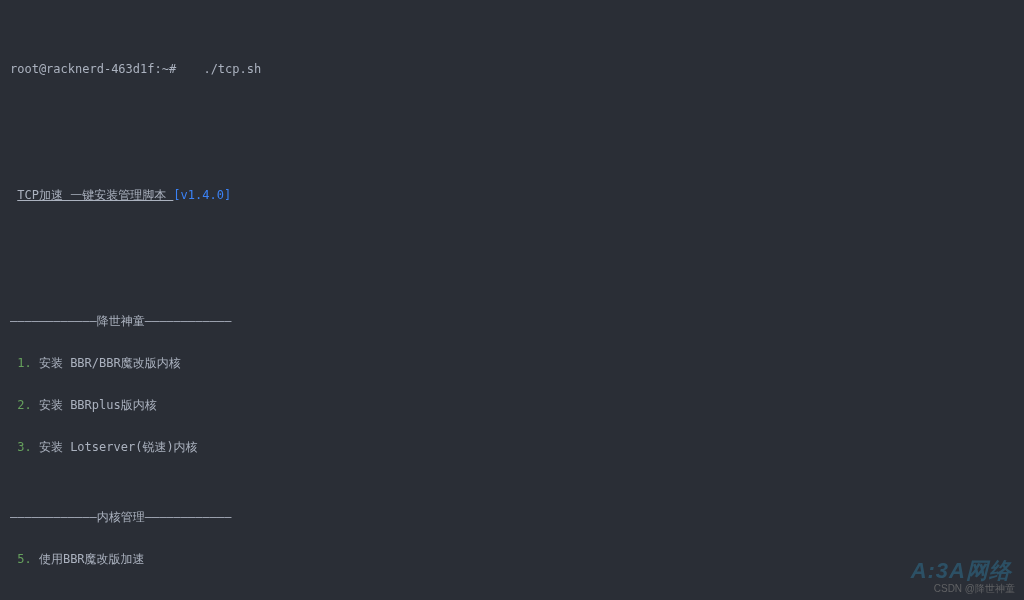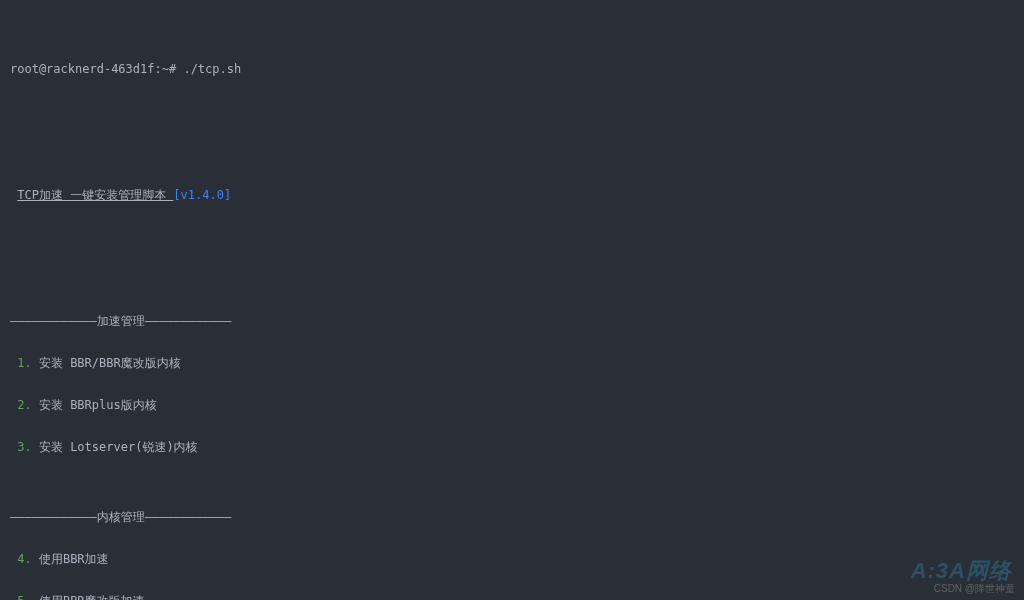--- a/index.html
+++ b/index.html
@@ -13,21 +13,21 @@
     line-height: 14px;
     color: #abb2bf; 
     overflow: hidden;
     position: relative;
   }
   .term {
     padding: 6px 10px;
     white-space: pre;
   }
   .prompt-host { color: #abb2bf; text-align: right; }
-  .cmd         { color: #abb2bf; }
+  .cmd         { color: #abb2bf; margin-left: 20px; }
   .title       { color: #abb2bf; text-decoration: underline; }
   .ver         { color: #3b82f6; }    
   .sec         { color: #abb2bf; }
   .num         { color: #66a15d; }    
   .opt         { color: #abb2bf; }
   .blank { height: 14px; }
   .watermark {
     position: absolute;
     right: 12px;
     bottom: 22px;
@@ -72,28 +72,27 @@
   <span class="row"><span class="prompt-host">root@racknerd-463d1f</span><span class="prompt-host">:~#</span> <span class="cmd">./tcp.sh</span></span>
 
   <div class="blank"></div>
 
   
   <span class="row"> <span class="title">TCP加速 一键安装管理脚本 </span><span class="ver">[v1.4.0]</span></span>
 
   <div class="blank"></div>
 
   
-  <span class="row sec">————————————加速管理————————————</span>
+  <span class="row sec">————————————降世神童————————————</span>
   <span class="row"> <span class="num">1.</span><span class="opt"> 安装 BBR/BBR魔改版内核</span></span>
   <span class="row"> <span class="num">2.</span><span class="opt"> 安装 BBRplus版内核</span></span>
   <span class="row"> <span class="num">3.</span><span class="opt"> 安装 Lotserver(锐速)内核</span></span>
 
   
   <span class="row sec">————————————内核管理————————————</span>
-  <span class="row"> <span class="num">4.</span><span class="opt"> 使用BBR加速</span></span>
   <span class="row"> <span class="num">5.</span><span class="opt"> 使用BBR魔改版加速</span></span>
   
   
   
 
   
   
   
   
   

